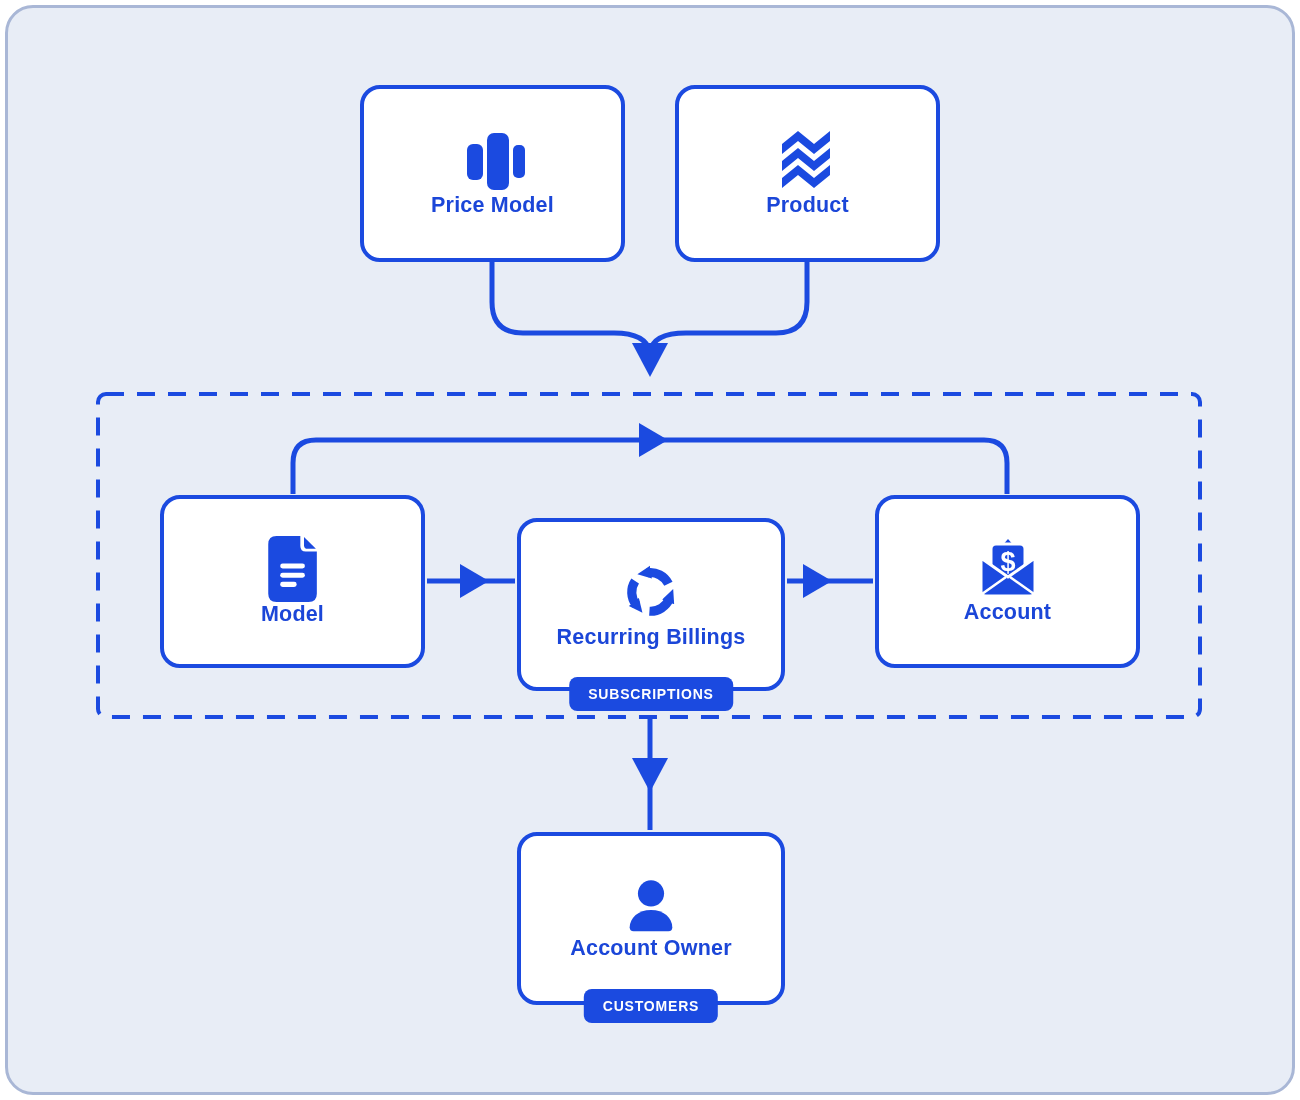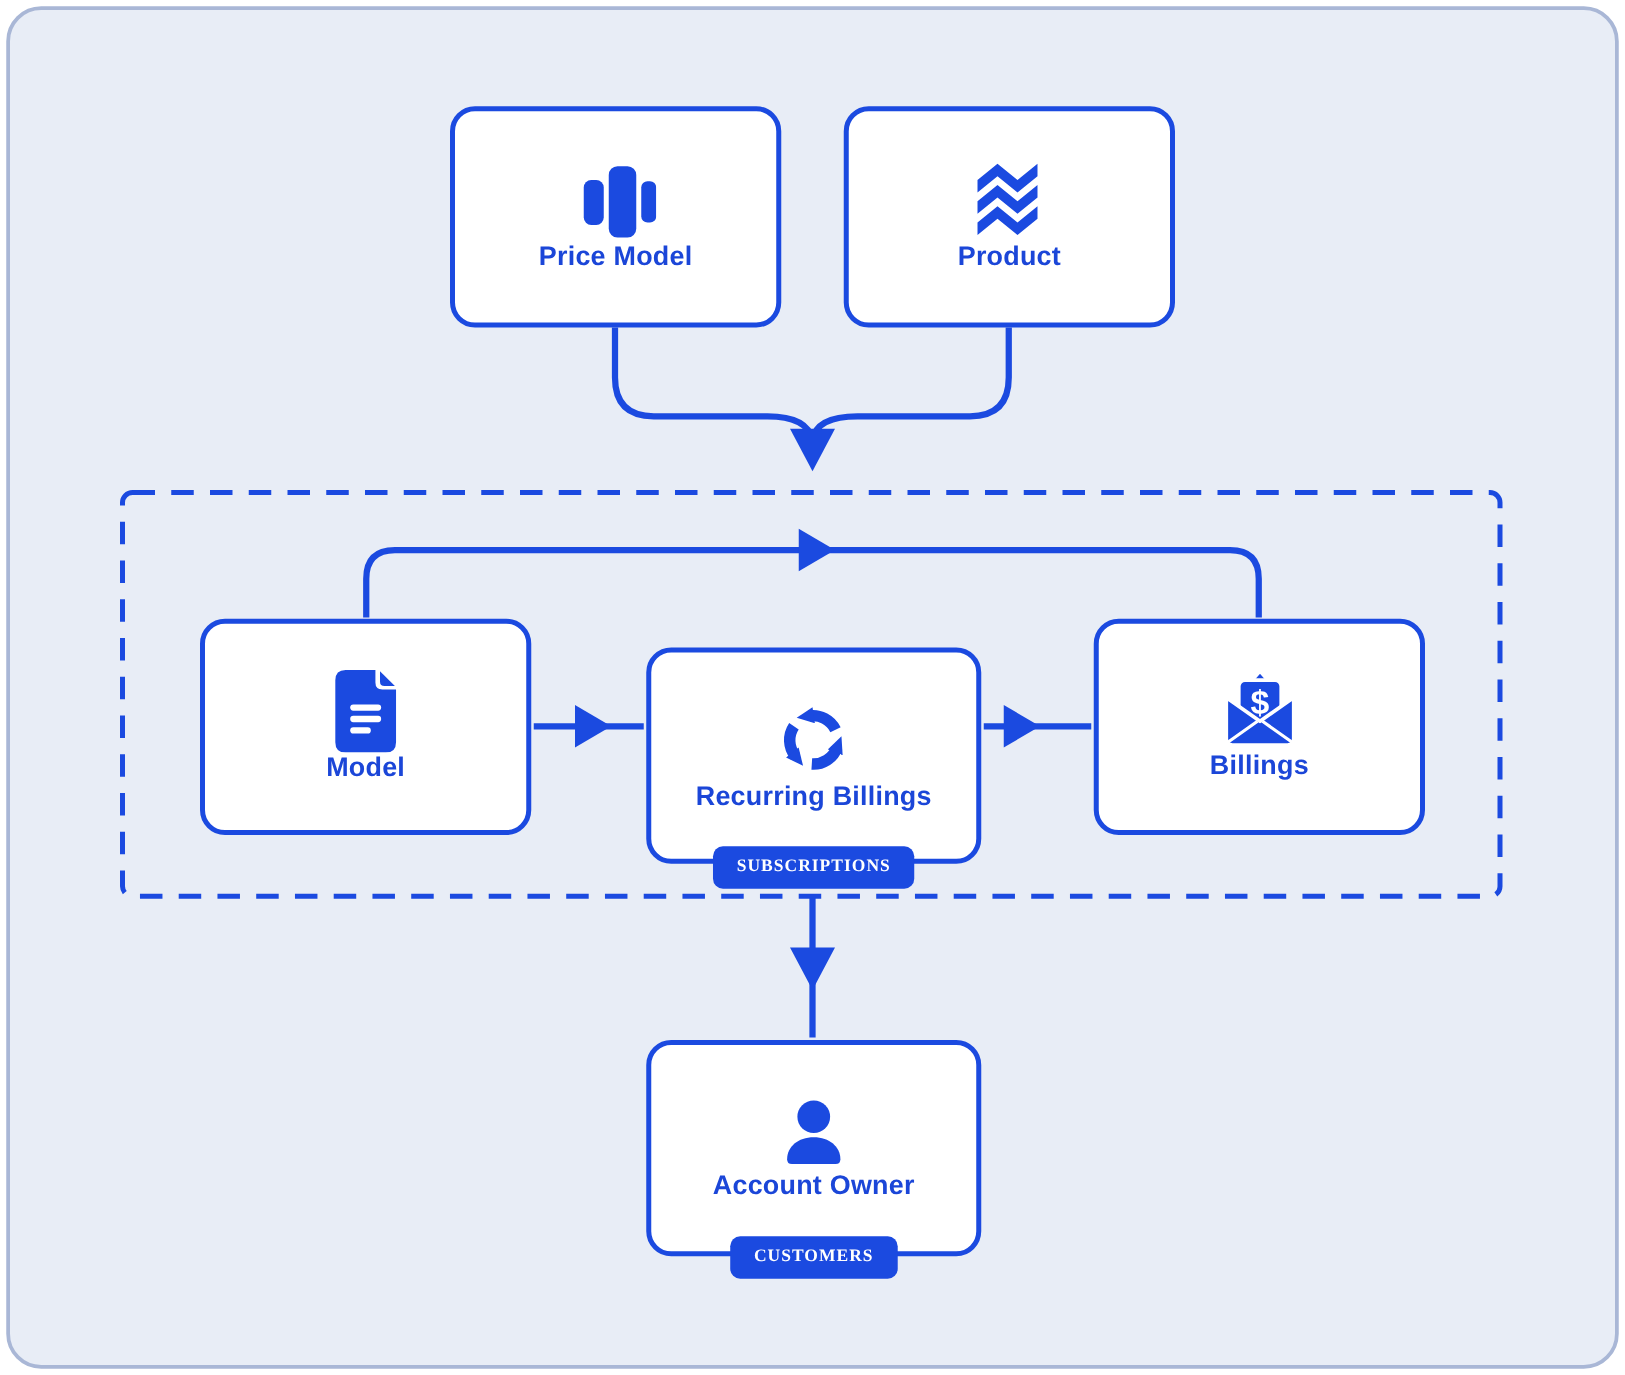--- a/index.html
+++ b/index.html
@@ -19,21 +19,21 @@
     background:var(--panel-bg);border:3px solid var(--panel-border);border-radius:28px;}
   .connectors{position:absolute;left:0;top:0;width:1300px;height:1100px;
     color:var(--accent);z-index:1;}
   .node{position:absolute;background:var(--card-bg);border:4px solid var(--accent);
     border-radius:20px;display:flex;flex-direction:column;align-items:center;
     justify-content:center;z-index:2;color:var(--accent);}
   .node .label{font-size:21.5px;font-weight:700;color:var(--label-text);
     letter-spacing:.2px;white-space:nowrap;}
   .badge{position:absolute;left:50%;transform:translateX(-50%);
     background:var(--badge-bg);color:var(--badge-text);font-size:14px;font-weight:700;
-    letter-spacing:.8px;padding:9px 19px;border-radius:8px;white-space:nowrap;z-index:3;font-family:Liberation Serif, serif;}
+    letter-spacing:.8px;padding:9px 19px;border-radius:8px;white-space:nowrap;z-index:3;}
   #node-price-model{left:360px;top:85px;width:265px;height:177px;}
   #node-product{left:675px;top:85px;width:265px;height:177px;}
   #node-quote{left:160px;top:495px;width:265px;height:173px;}
   #node-recurring{left:517px;top:518px;width:268px;height:173px;}
   #node-invoice{left:875px;top:495px;width:265px;height:173px;}
   #node-account{left:517px;top:832px;width:268px;height:173px;gap:0;}
   #node-recurring .badge{bottom:-24px;}
   #node-account .badge{bottom:-22px;}
   svg text{font-family:"Liberation Sans",sans-serif;}
 </style>
@@ -107,21 +107,21 @@
   </div>
 
   <div class="node" id="node-invoice">
     <svg width="64" height="62" viewBox="0 0 64 62">
       <polygon points="32,1 39,9 25,9" fill="currentColor"></polygon>
       <rect x="15" y="6" width="34" height="37" rx="5" fill="currentColor" stroke="#ffffff" stroke-width="3"></rect>
       <path d="M5 20 L32 39 L59 20 V53 Q59 58 54 58 H10 Q5 58 5 53 Z" fill="currentColor" stroke="#ffffff" stroke-width="3" stroke-linejoin="round"></path>
       <path d="M6 56 L30 39 M58 56 L34 39" stroke="#ffffff" stroke-width="2.5" fill="none"></path>
       <text x="32" y="33" text-anchor="middle" font-size="27" font-weight="bold" fill="#ffffff">$</text>
     </svg>
-    <span class="label">Billings</span>
+    <span class="label">Account</span>
   </div>
 
   <div class="node" id="node-account">
     <svg width="62" height="60" viewBox="0 0 64 60" fill="currentColor">
       <circle cx="32" cy="17" r="13.5"></circle>
       <path d="M32 34 C45 34 54 42 54 52 Q54 56 50 56 H14 Q10 56 10 52 C10 42 19 34 32 34 Z"></path>
     </svg>
     <span class="label">Account Owner</span>
     <span class="badge">CUSTOMERS</span>
   </div>

